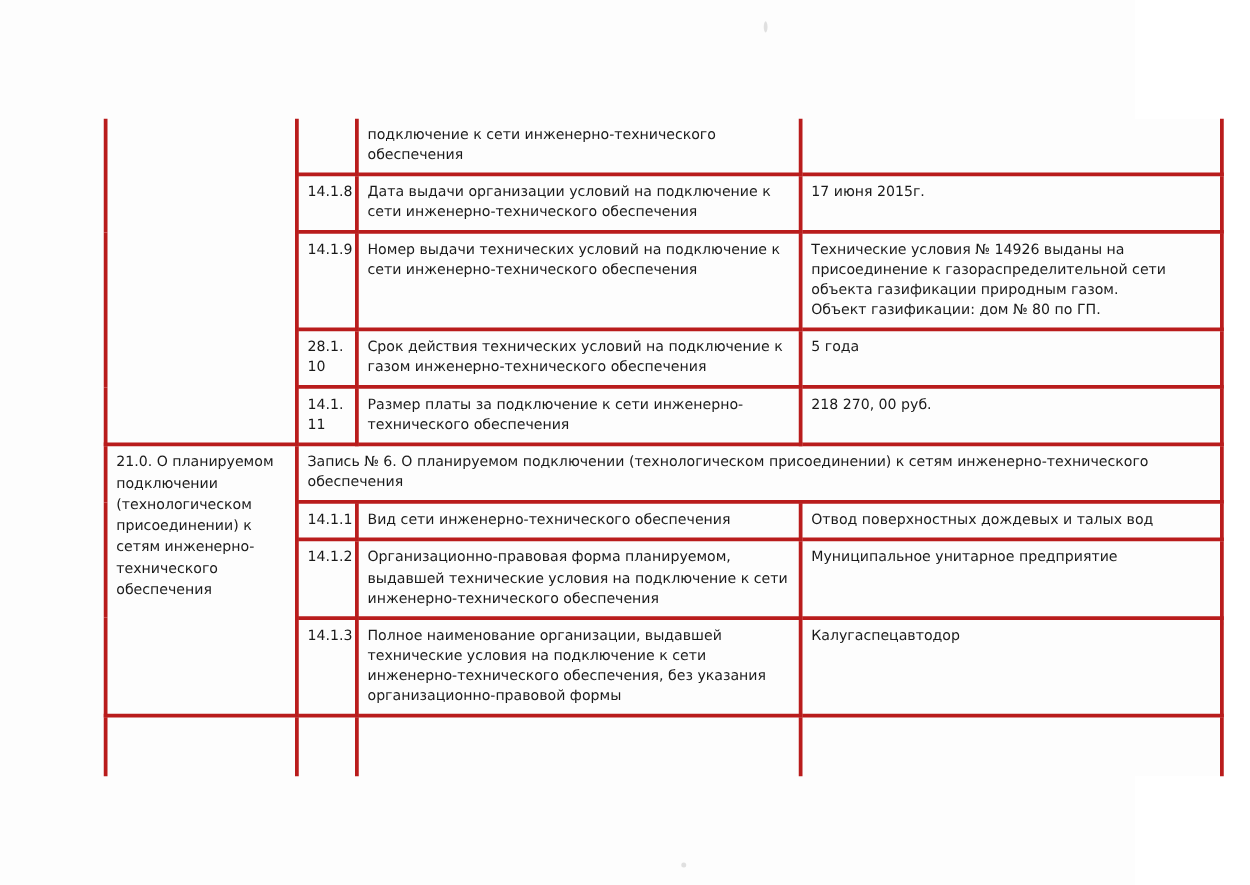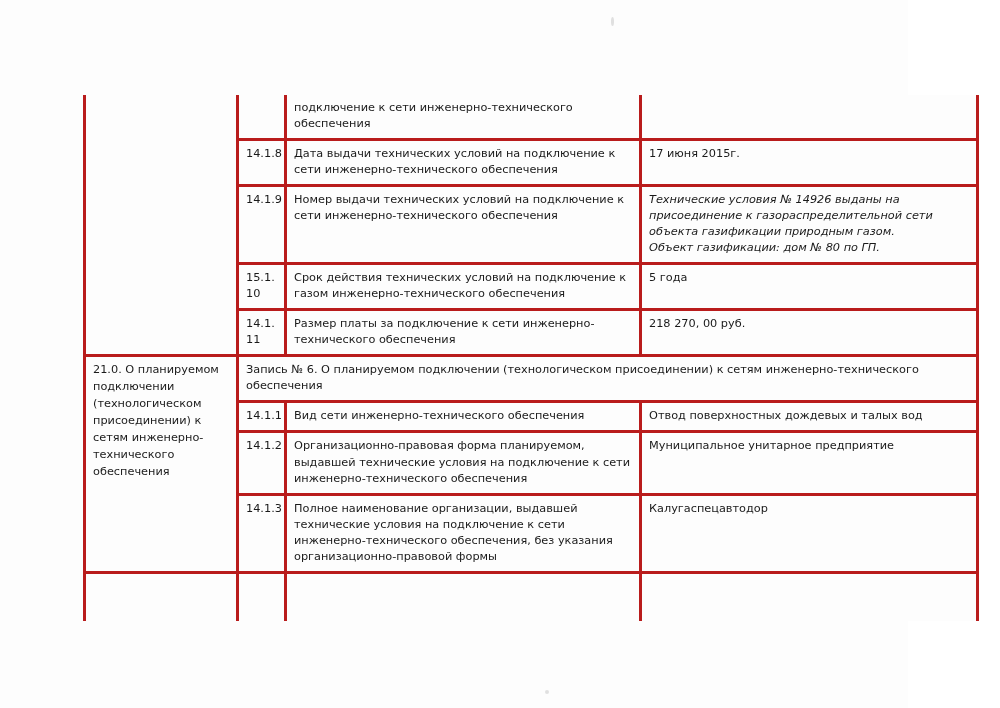--- a/index.html
+++ b/index.html
@@ -78,33 +78,33 @@
 
       <tr>
         <td class="label-cell no-top-border" rowspan="5"></td>
         <td class="no-top-border"></td>
         <td class="no-top-border">подключение к сети инженерно-технического обеспечения</td>
         <td class="no-top-border"></td>
       </tr>
 
       <tr>
         <td>14.1.8</td>
-        <td>Дата выдачи технических условий на подключение к сети инженерно-технического обеспечения</td>
+        <td>Дата выдачи организации условий на подключение к сети инженерно-технического обеспечения</td>
         <td>17 июня 2015г.</td>
       </tr>
 
       <tr>
         <td>14.1.9</td>
         <td>Номер выдачи технических условий на подключение к сети инженерно-технического обеспечения</td>
-        <td style="white-space: pre-line; font-style: italic;">Технические условия № 14926 выданы на присоединение к газораспределительной сети объекта газификации природным газом.
+        <td style="white-space: pre-line;">Технические условия № 14926 выданы на присоединение к газораспределительной сети объекта газификации природным газом.
 Объект газификации: дом № 80 по ГП.</td>
       </tr>
 
       <tr>
-        <td style="word-break: break-all;">15.1.10</td>
+        <td style="word-break: break-all;">28.1.10</td>
         <td>Срок действия технических условий на подключение к газом инженерно-технического обеспечения</td>
         <td>5 года</td>
       </tr>
 
       <tr>
         <td style="word-break: break-all;">14.1.11</td>
         <td>Размер платы за подключение к сети инженерно-технического обеспечения</td>
         <td>218 270, 00 руб.</td>
       </tr>
 

